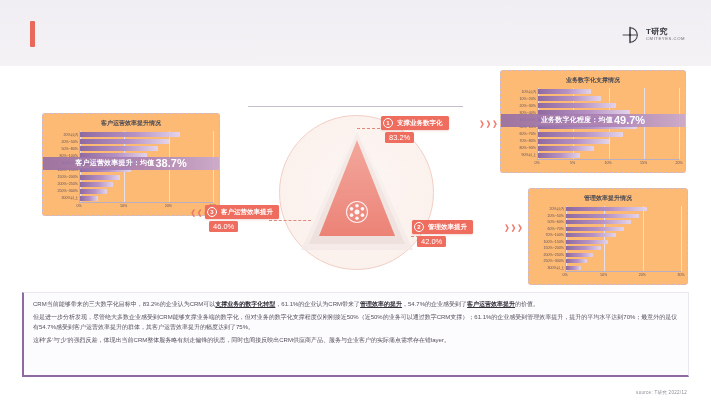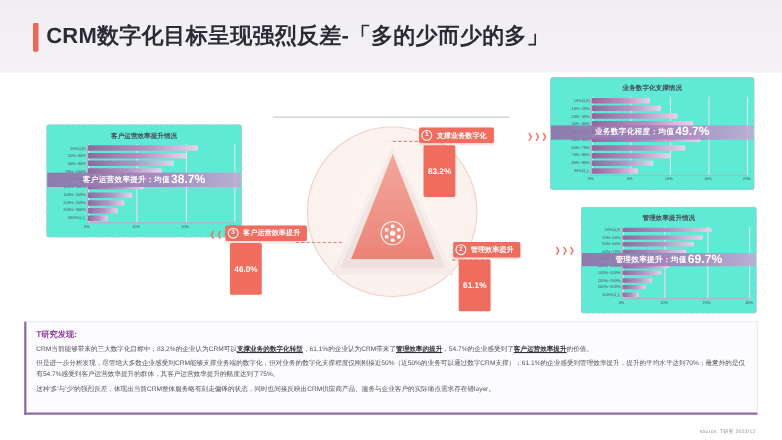--- a/index.html
+++ b/index.html
@@ -59,21 +59,21 @@
   .section-underline {
     position: absolute; left: 248px; top: 106px;
     width: 215px; height: 1px;
     background: #9b8aa5;
     opacity: .55;
   }
 
   
   .chart-card {
     position: absolute;
-    background: #5eead4;
+    background: #fdba74;
     border: 1px dashed #c9b9d3;
     border-radius: 3px;
     padding: 5px 6px 4px 6px;
   }
   .chart-card .card-title {
     text-align: center;
     font-size: 6px; font-weight: bold;
     color: #4a4a55;
     margin-bottom: 3px;
     white-space: nowrap;
@@ -196,22 +196,22 @@
     border: 1px solid #ffffff;
     display: flex; align-items: center; justify-content: center;
     font-size: 6px; font-weight: bold;
     margin-right: 4px;
     line-height: 1;
   }
   .flag-text { font-size: 6.5px; font-weight: bold; }
   .pct-tag {
     position: absolute;
     background: #ef6d5e; color: #fff;
-    font-size: 7.5px; font-weight: bold;
-    padding: 19px 4px;
+    font-size: 7.5px; font-weight: normal;
+    padding: 1px 4px;
     border-radius: 1.5px;
     z-index: 6;
     white-space: nowrap;
   }
   .chev {
     position: absolute;
     color: #ef6d5e;
     font-size: 8px;
     font-weight: bold;
     letter-spacing: -1.5px;
@@ -252,21 +252,32 @@
     letter-spacing: .3px;
   }
 </style>
 </head>
 <body>
 
 <div id="slide">
 
   <div class="header">
     <div class="header-accent"></div>
-    <div class="header-title">CRM数字化目标呈现强烈反差-「多的少而少的多」</div>
+    <div class="logo-wrap">
+      <svg class="logo-mark" viewBox="0 0 24 24">
+        <path d="M12 3 L12 21" stroke="#3a3a42" stroke-width="1" fill="none"></path>
+        <path d="M4 12 L20 12" stroke="#3a3a42" stroke-width="1" fill="none"></path>
+        <path d="M12 4 A8 8 0 0 1 12 20 Z" fill="none" stroke="#3a3a42" stroke-width="1.1"></path>
+        <circle cx="12" cy="12" r="1.3" fill="#3a3a42"></circle>
+      </svg>
+      <div class="logo-text">
+        <div class="logo-name">T研究</div>
+        <div class="logo-sub">CMITEYES.COM</div>
+      </div>
+    </div>
   </div>
 
   <div class="section-underline"></div>
 
   <div class="chart-card" id="card0" style="left:42px; top:113px; width:178px; height:103px;">
     <div class="card-title">客户运营效率提升情况</div>
     <div class="plot" id="plot0" style="height:72px;">
         <div class="gridline" style="left: 0%;"></div>
         <div class="gridline" style="left: 33.3333%;"></div>
         <div class="gridline" style="left: 66.6667%;"></div>
@@ -433,24 +444,20 @@
           <div class="bar-label">300%以上</div>
           <div class="bar" style="width: 13.3333%; height: 4.3px;"></div>
         </div>
       </div>
     <div class="xaxis" id="xax2">
         <div class="xtick" style="left: 0%;">0%</div>
         <div class="xtick" style="left: 33.3333%;">10%</div>
         <div class="xtick" style="left: 66.6667%;">20%</div>
         <div class="xtick" style="left: 100%;">30%</div>
       </div>
-    <div class="avg-band" id="band2" style="top: 40.725px; height: 12.025px; left: 0px; right: 0px;">
-      <span class="avg-label">管理效率提升：均值</span>
-      <span class="avg-value">69.7%</span>
-    </div>
   </div>
 
   <div class="center-stage">
     <div class="circle-bg"></div>
     <div class="tri-outer"></div>
     <div class="tri-mid"></div>
     <div class="tri-inner"></div>
 
     <svg class="tri-icon" viewBox="0 0 40 40">
       <circle cx="20" cy="20" r="15" fill="none" stroke="#fff" stroke-width="1.6" opacity=".85"></circle>
@@ -471,33 +478,32 @@
       <span class="flag-num">1</span>
       <span class="flag-text">支撑业务数字化</span>
     </div>
     <div class="pct-tag" style="left:140px; top:22px;">83.2%</div>
     <div class="chev" style="left:235px; top:9px;">》》》</div>
 
     <div class="flag" style="left:167px; top:110px;">
       <span class="flag-num">2</span>
       <span class="flag-text">管理效率提升</span>
     </div>
-    <div class="pct-tag" style="left:172px; top:126px;">61.1%</div>
+    <div class="pct-tag" style="left:172px; top:126px;">42.0%</div>
     <div class="chev" style="left:260px; top:113px;">》》》</div>
 
     <div class="flag" style="left:-40px; top:95px;">
       <span class="flag-num">3</span>
       <span class="flag-text">客户运营效率提升</span>
     </div>
     <div class="pct-tag" style="left:-36px; top:111px;">46.0%</div>
     <div class="chev" style="left:-58px; top:98px;">《《《</div>
   </div>
 
   <div class="findings">
-    <div class="findings-title">T研究发现:</div>
     <p>
       <span>CRM当前能够带来的三大数字化目标中，83.2%的企业认为CRM可以</span><b class="u">支撑业务的数字化转型</b><span>，61.1%的企业认为CRM带来了</span><b class="u">管理效率的提升</b><span>，54.7%的企业感受到了</span><b class="u">客户运营效率提升</b><span>的价值。</span>
     </p>
     <p>
       <span>但是进一步分析发现，尽管绝大多数企业感受到CRM能够支撑业务端的数字化，但对业务的数字化支撑程度仅刚刚接近50%（近50%的业务可以通过数字CRM支撑）；61.1%的企业感受到管理效率提升，提升的平均水平达到70%；最意外的是仅有54.7%感受到客户运营效率提升的群体，其客户运营效率提升的幅度达到了75%。</span>
     </p>
     <p>
       <span>这种'多'与'少'的强烈反差，体现出当前CRM整体服务略有刻走偏锋的状态，同时也间接反映出CRM供应商产品、服务与企业客户的实际痛点需求存在错layer。</span>
     </p>
   </div>

